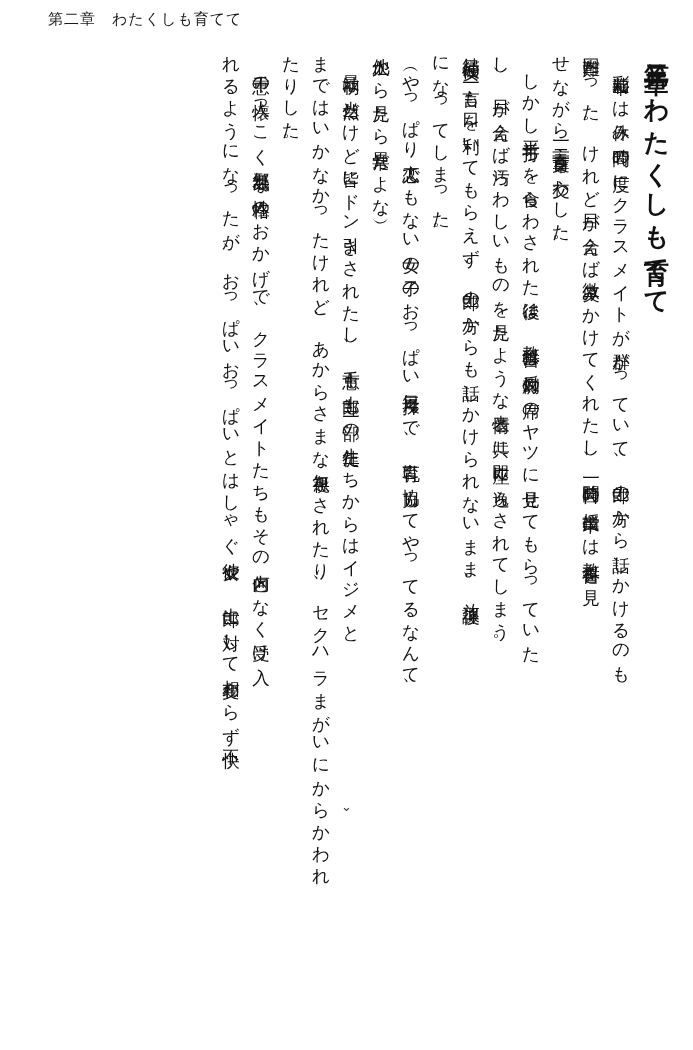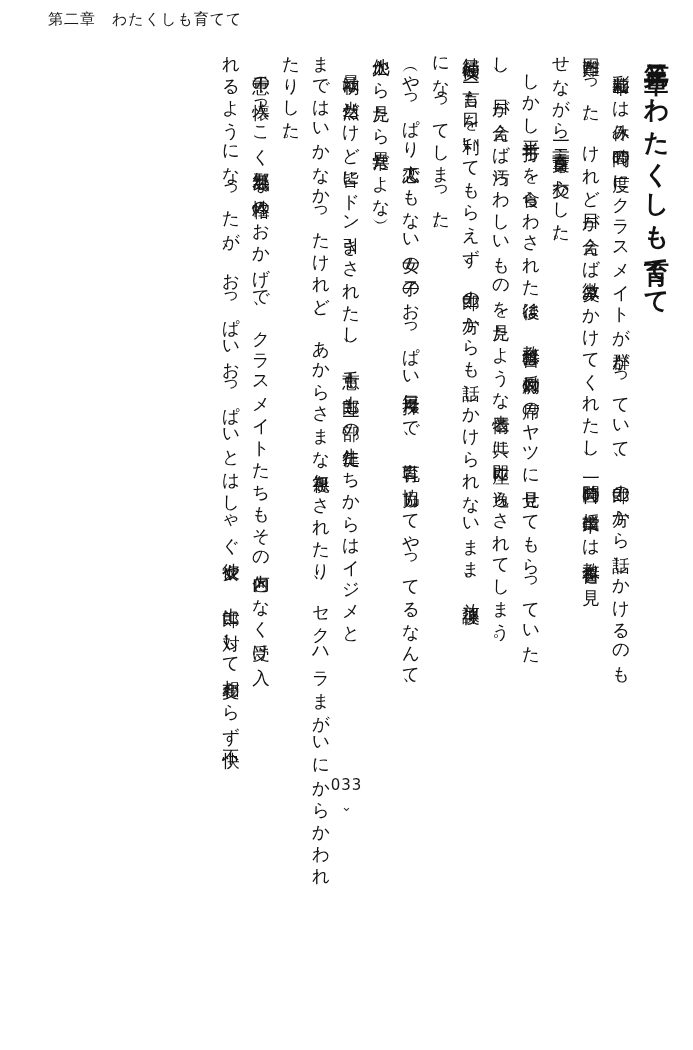--- a/index.html
+++ b/index.html
@@ -120,17 +120,16 @@
     <div class="vline indent">（やっぱり恋人でもない女の子のおっぱい毎日揉んで、育乳に協力してやってるなんて、</div>
     <div class="vline">他人から見たら異常だよな）</div>
     <div class="vline indent">最初は当然だけど皆にドン引きされたし、千恵も士郎も一部の生徒たちからはイジメと</div>
     <div class="vline">まではいかなかったけれど、あからさまな無視をされたり、セクハラまがいにからかわれ</div>
     <div class="vline">たりした。</div>
     <div class="vline indent">千恵の人懐っこく無邪気な性格のおかげで、クラスメイトたちもその内何となく受け入</div>
     <div class="vline">れるようになったが、おっぱいおっぱいとはしゃぐ彼女や、士郎に対して相変わらず不快</div>
 
   </div>
 
-  <div class="page-number">033</div>
 
   <div class="page-mark">⌄</div>
 
 </div>
 
 </body></html>

